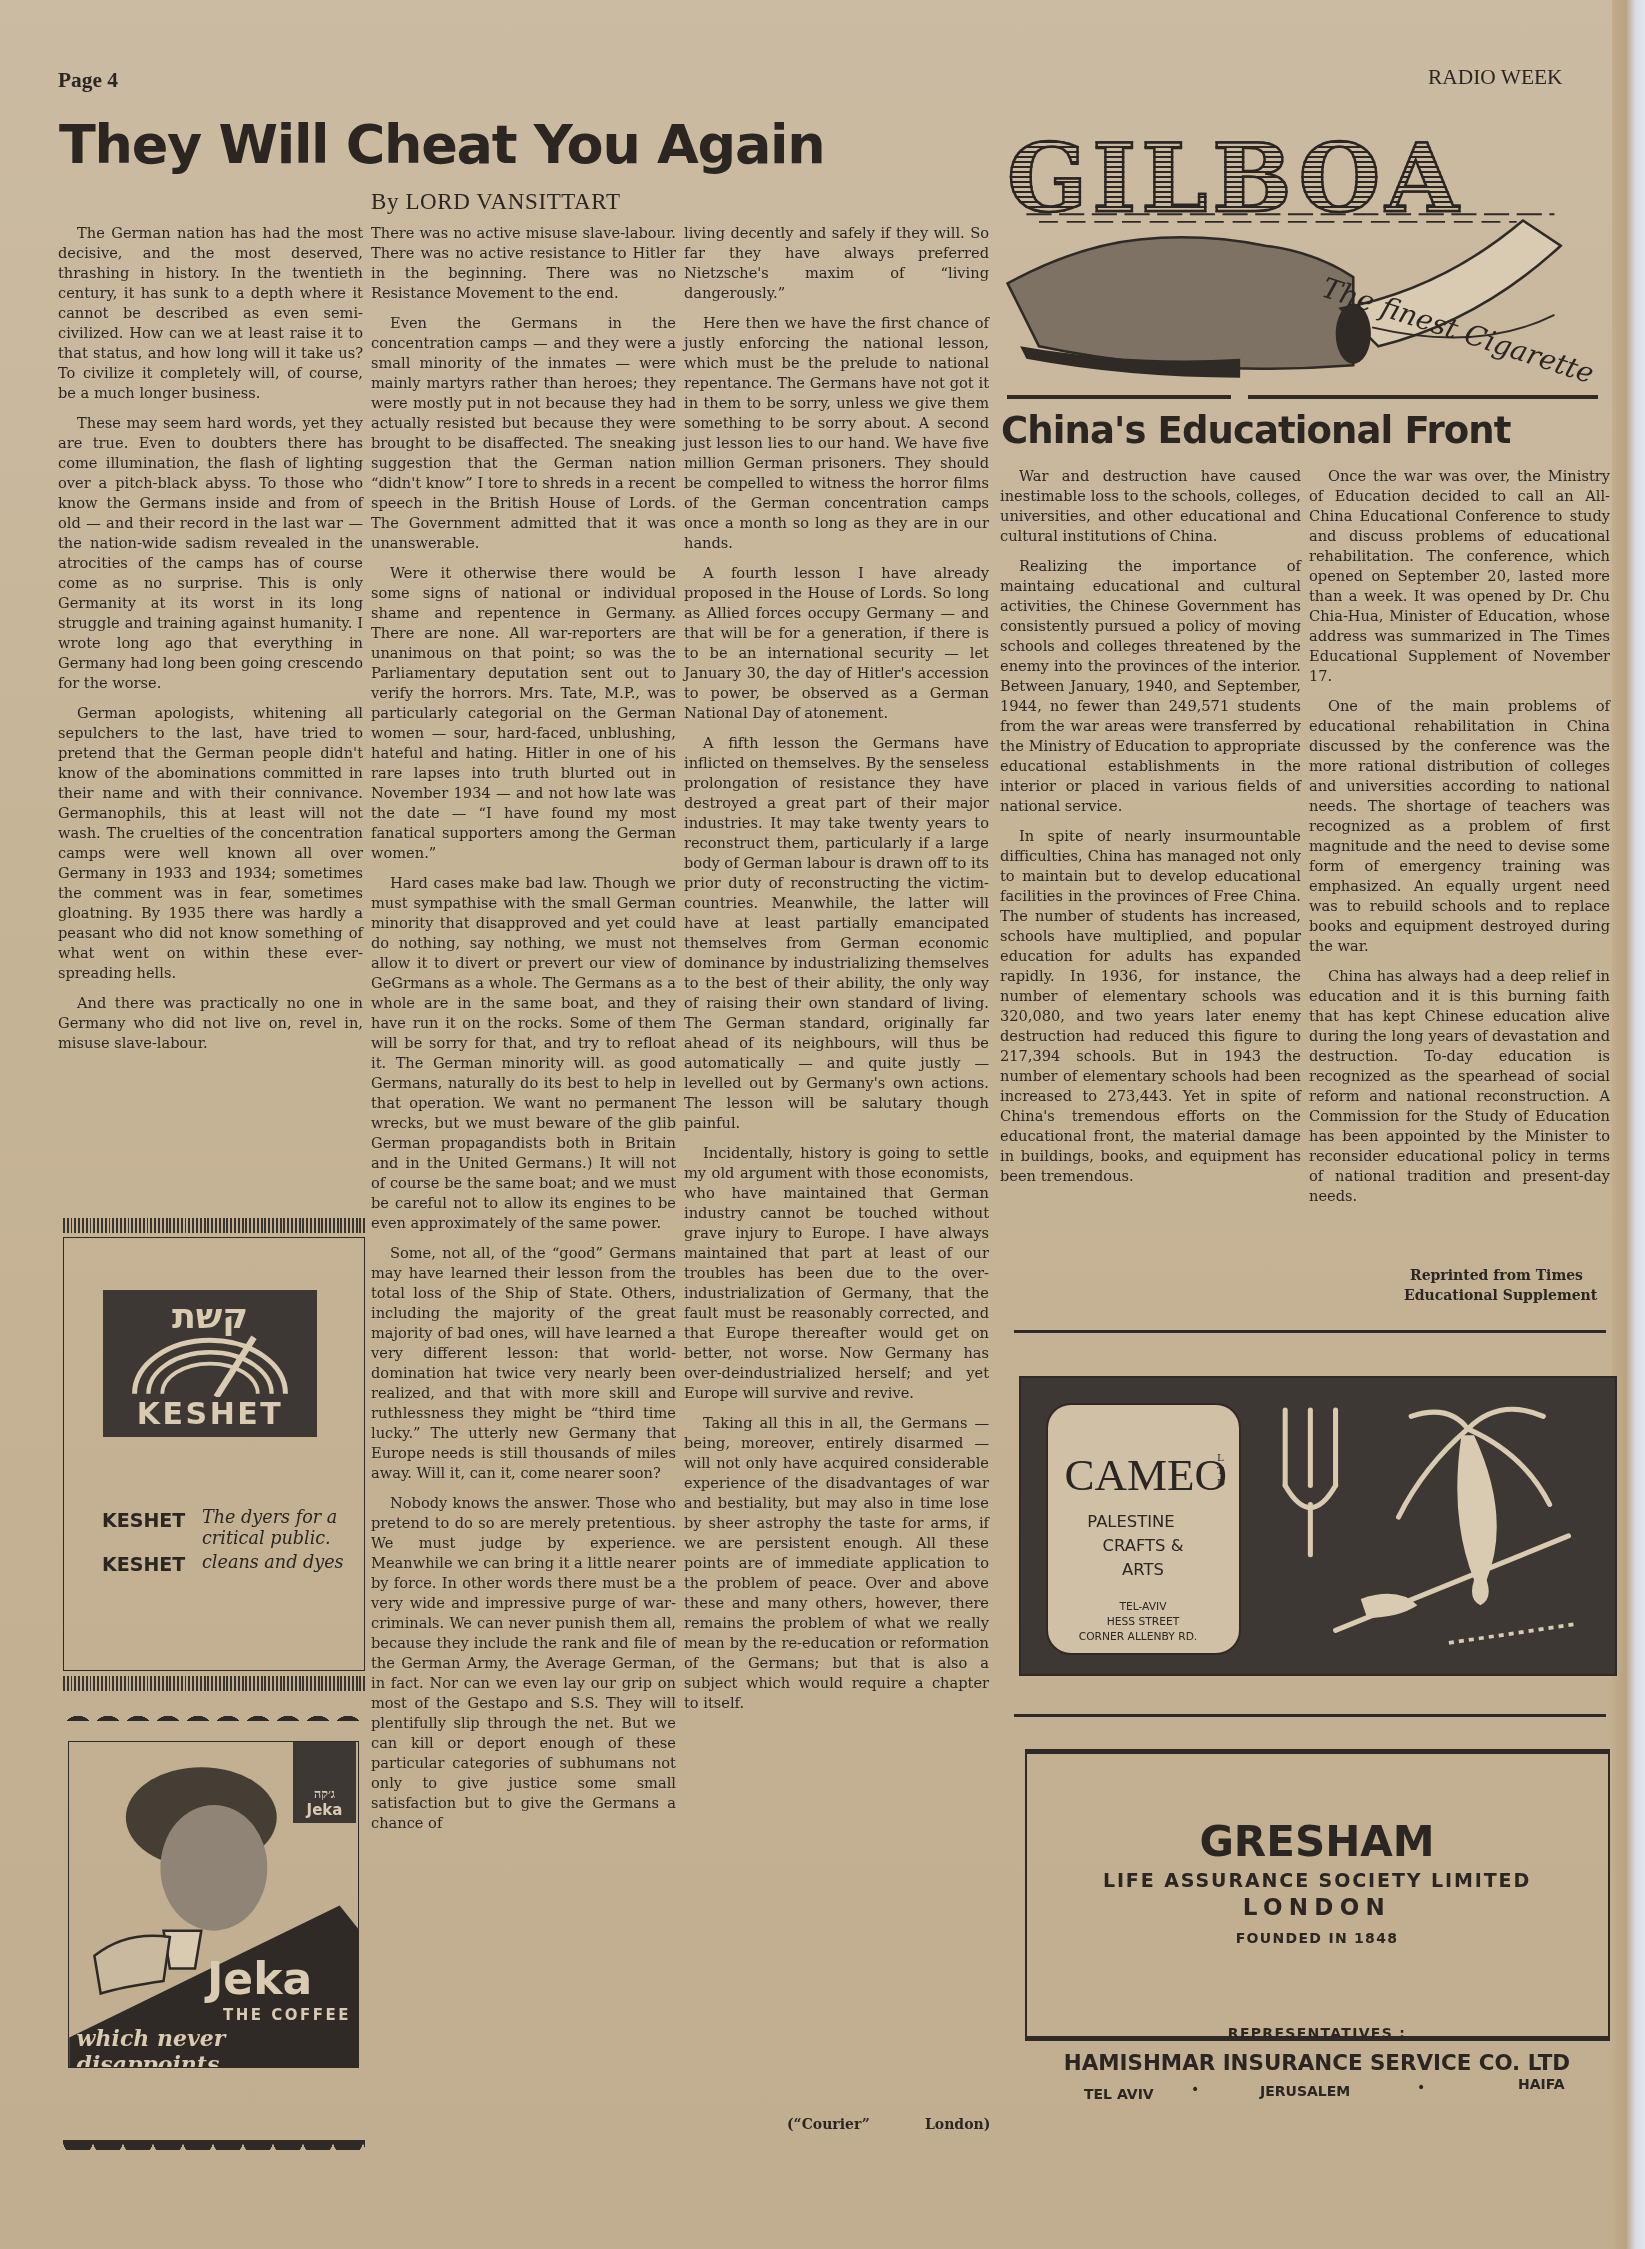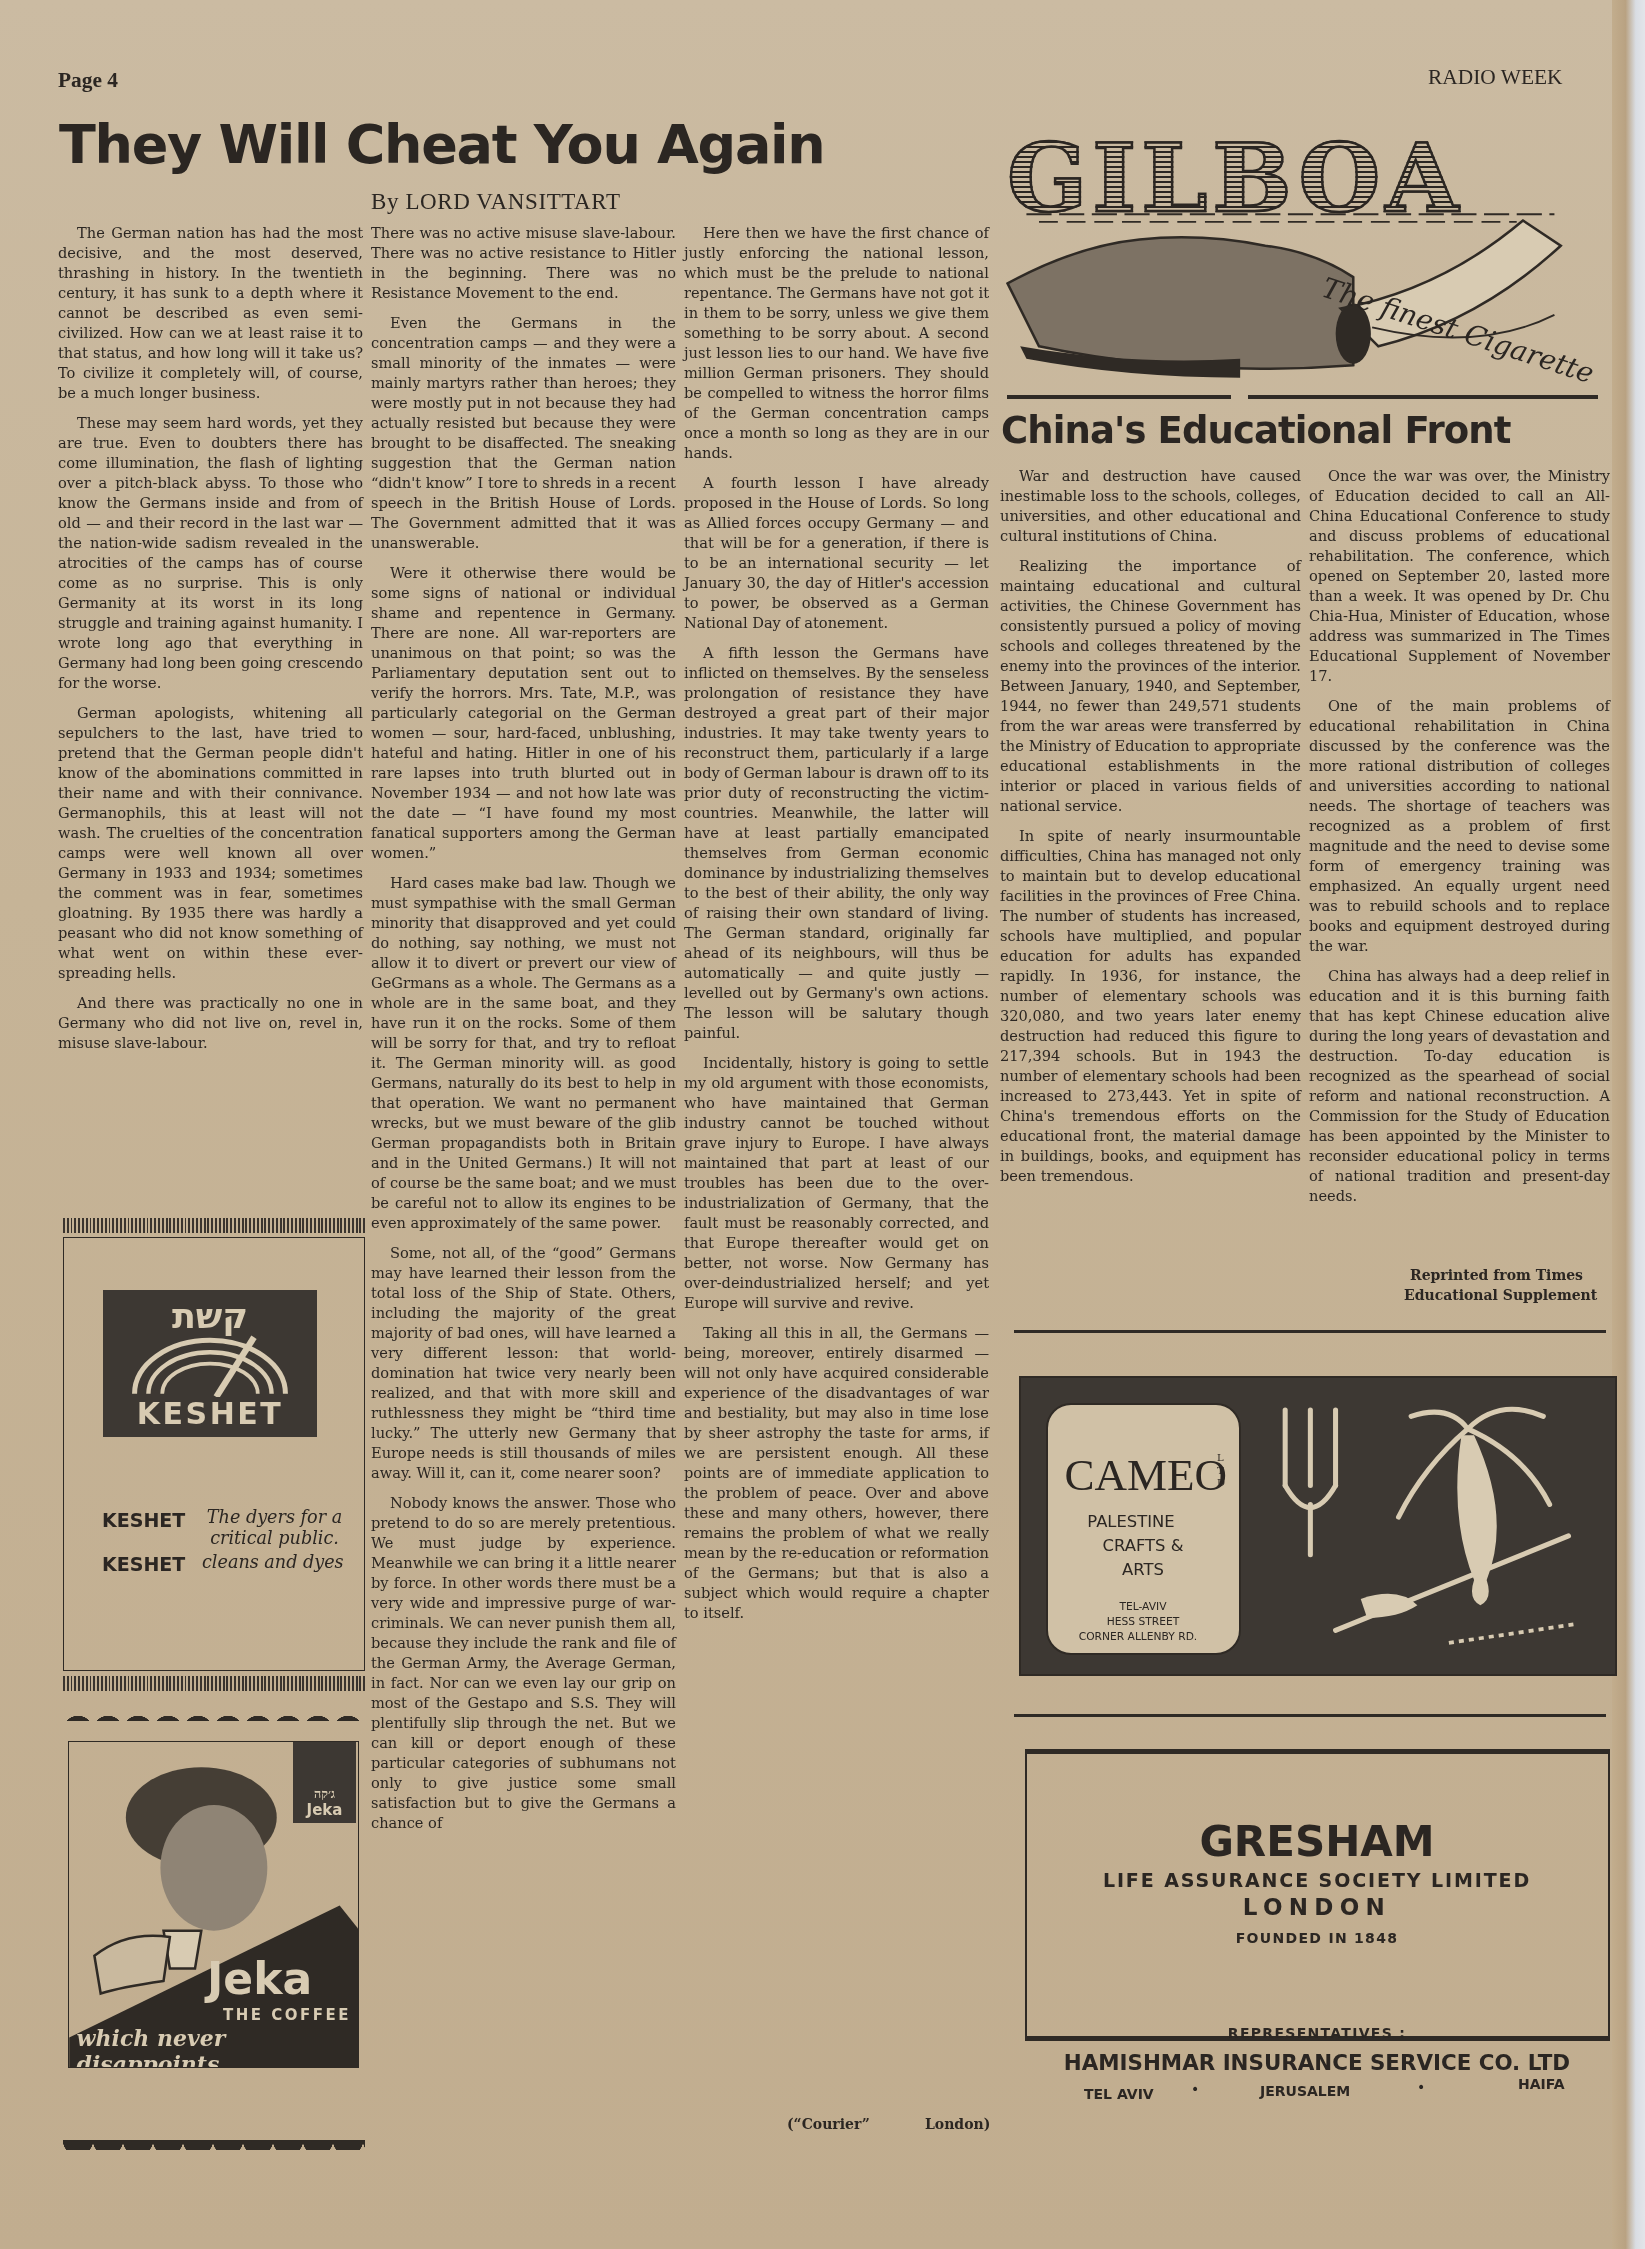--- a/index.html
+++ b/index.html
@@ -48,20 +48,21 @@
   </div>
 <div class="abs col" id="mcol1" style="left:371px;top:223px;width:305px;">
     <p class="noindent">There was no active misuse slave-labour. There was no active resistance to Hitler in the beginning. There was no Resistance Movement to the end.</p>
     <p>Even the Germans in the concentration camps — and they were a small minority of the inmates — were mainly martyrs rather than heroes; they were mostly put in not because they had actually resisted but because they were brought to be disaffected. The sneaking suggestion that the German nation “didn't know” I tore to shreds in a recent speech in the British House of Lords. The Government admitted that it was unanswerable.</p>
     <p>Were it otherwise there would be some signs of national or individual shame and repentence in Germany. There are none. All war-reporters are unanimous on that point; so was the Parliamentary deputation sent out to verify the horrors. Mrs. Tate, M.P., was particularly categorial on the German women — sour, hard-faced, unblushing, hateful and hating. Hitler in one of his rare lapses into truth blurted out in November 1934 — and not how late was the date — “I have found my most fanatical supporters among the German women.”</p>
     <p>Hard cases make bad law. Though we must sympathise with the small German minority that disapproved and yet could do nothing, say nothing, we must not allow it to divert or prevert our view of GeGrmans as a whole. The Germans as a whole are in the same boat, and they have run it on the rocks. Some of them will be sorry for that, and try to refloat it. The German minority will. as good Germans, naturally do its best to help in that operation. We want no permanent wrecks, but we must beware of the glib German propagandists both in Britain and in the United Germans.) It will not of course be the same boat; and we must be careful not to allow its engines to be even approximately of the same power.</p>
     <p>Some, not all, of the “good” Germans may have learned their lesson from the total loss of the Ship of State. Others, including the majority of the great majority of bad ones, will have learned a very different lesson: that world-domination hat twice very nearly been realized, and that with more skill and ruthlessness they might be “third time lucky.” The utterly new Germany that Europe needs is still thousands of miles away. Will it, can it, come nearer soon?</p>
     <p>Nobody knows the answer. Those who pretend to do so are merely pretentious. We must judge by experience. Meanwhile we can bring it a little nearer by force. In other words there must be a very wide and impressive purge of war-criminals. We can never punish them all, because they include the rank and file of the German Army, the Average German, in fact. Nor can we even lay our grip on most of the Gestapo and S.S. They will plentifully slip through the net. But we can kill or deport enough of these particular categories of subhumans not only to give justice some small satisfaction but to give the Germans a chance of</p>
   </div>
 <div class="abs col" id="mcol2" style="left:684px;top:223px;width:305px;">
+    <p class="noindent">living decently and safely if they will. So far they have always preferred Nietzsche's maxim of “living dangerously.”</p>
     <p>Here then we have the first chance of justly enforcing the national lesson, which must be the prelude to national repentance. The Germans have not got it in them to be sorry, unless we give them something to be sorry about. A second just lesson lies to our hand. We have five million German prisoners. They should be compelled to witness the horror films of the German concentration camps once a month so long as they are in our hands.</p>
     <p>A fourth lesson I have already proposed in the House of Lords. So long as Allied forces occupy Germany — and that will be for a generation, if there is to be an international security — let January 30, the day of Hitler's accession to power, be observed as a German National Day of atonement.</p>
     <p>A fifth lesson the Germans have inflicted on themselves. By the senseless prolongation of resistance they have destroyed a great part of their major industries. It may take twenty years to reconstruct them, particularly if a large body of German labour is drawn off to its prior duty of reconstructing the victim-countries. Meanwhile, the latter will have at least partially emancipated themselves from German economic dominance by industrializing themselves to the best of their ability, the only way of raising their own standard of living. The German standard, originally far ahead of its neighbours, will thus be automatically — and quite justly — levelled out by Germany's own actions. The lesson will be salutary though painful.</p>
     <p>Incidentally, history is going to settle my old argument with those economists, who have maintained that German industry cannot be touched without grave injury to Europe. I have always maintained that part at least of our troubles has been due to the over-industrialization of Germany, that the fault must be reasonably corrected, and that Europe thereafter would get on better, not worse. Now Germany has over-deindustrialized herself; and yet Europe will survive and revive.</p>
     <p>Taking all this in all, the Germans — being, moreover, entirely disarmed — will not only have acquired considerable experience of the disadvantages of war and bestiality, but may also in time lose by sheer astrophy the taste for arms, if we are persistent enough. All these points are of immediate application to the problem of peace. Over and above these and many others, however, there remains the problem of what we really mean by the re-education or reformation of the Germans; but that is also a subject which would require a chapter to itself.</p>
   </div>
 
 <div class="abs" style="left:787px;top:2116px;font-size:14px;font-weight:bold;">(“Courier”</div>
 <div class="abs" style="left:925px;top:2116px;font-size:14px;font-weight:bold;">London)</div>
 
@@ -71,21 +72,21 @@
     <div class="abs cream sans" style="left:0;top:6.3px;width:214px;text-align:center;font-size:35px;font-weight:bold;">קשת</div>
     <svg class="abs" style="left:19px;top:44px;" width="176" height="63" viewBox="0 0 280 100">
       <path d="M20 95 A120 85 0 0 1 260 95" fill="none" stroke="#d8cbb2" stroke-width="8"></path>
       <path d="M42 95 A98 66 0 0 1 238 95" fill="none" stroke="#d8cbb2" stroke-width="7"></path>
       <path d="M64 95 A76 48 0 0 1 216 95" fill="none" stroke="#d8cbb2" stroke-width="6"></path>
       <line x1="210" y1="5" x2="150" y2="100" stroke="#d8cbb2" stroke-width="10"></line>
     </svg>
     <div class="abs cream sans" style="left:0;top:106px;width:214px;text-align:center;font-size:30px;font-weight:bold;letter-spacing:2.5px;">KESHET</div>
   </div>
   <div class="abs sans" style="left:38px;top:271px;font-size:19px;font-weight:bold;">KESHET</div>
-  <div class="abs script" style="left:138px;top:269px;width:145px;font-size:17.6px;line-height:21.4px;text-align:center;">The dyers for a critical public.</div>
+  <div class="abs script" style="left:138px;top:269px;width:145px;font-size:17.6px;line-height:21.4px;">The dyers for a critical public.</div>
   <div class="abs sans" style="left:38px;top:315px;font-size:19px;font-weight:bold;">KESHET</div>
   <div class="abs script" style="left:138px;top:314px;font-size:17.6px;">cleans and dyes</div>
 </div>
 <div class="abs" style="left:63px;top:1676px;width:302px;height:15px;background:repeating-linear-gradient(90deg,#3a342e 0 1.9px,transparent 1.9px 3.8px);"></div>
 
 <div class="abs" style="left:63px;top:1711px;width:302px;height:10px;background:radial-gradient(circle at 50% 100%,#2f2a25 60%,transparent 62%) 0 0/30px 20px repeat-x;"></div>
 <div class="abs" style="left:68px;top:1741px;width:291px;height:327px;border:1.9px solid #2f2a25;box-sizing:border-box;overflow:hidden;">
   <svg class="abs" style="left:0;top:0;" width="291" height="327" viewBox="0 0 462 520">
     <ellipse cx="210" cy="120" rx="120" ry="80" fill="#2f2a25" opacity="0.85"></ellipse>
     <ellipse cx="230" cy="200" rx="85" ry="100" fill="#8f8475"></ellipse>

